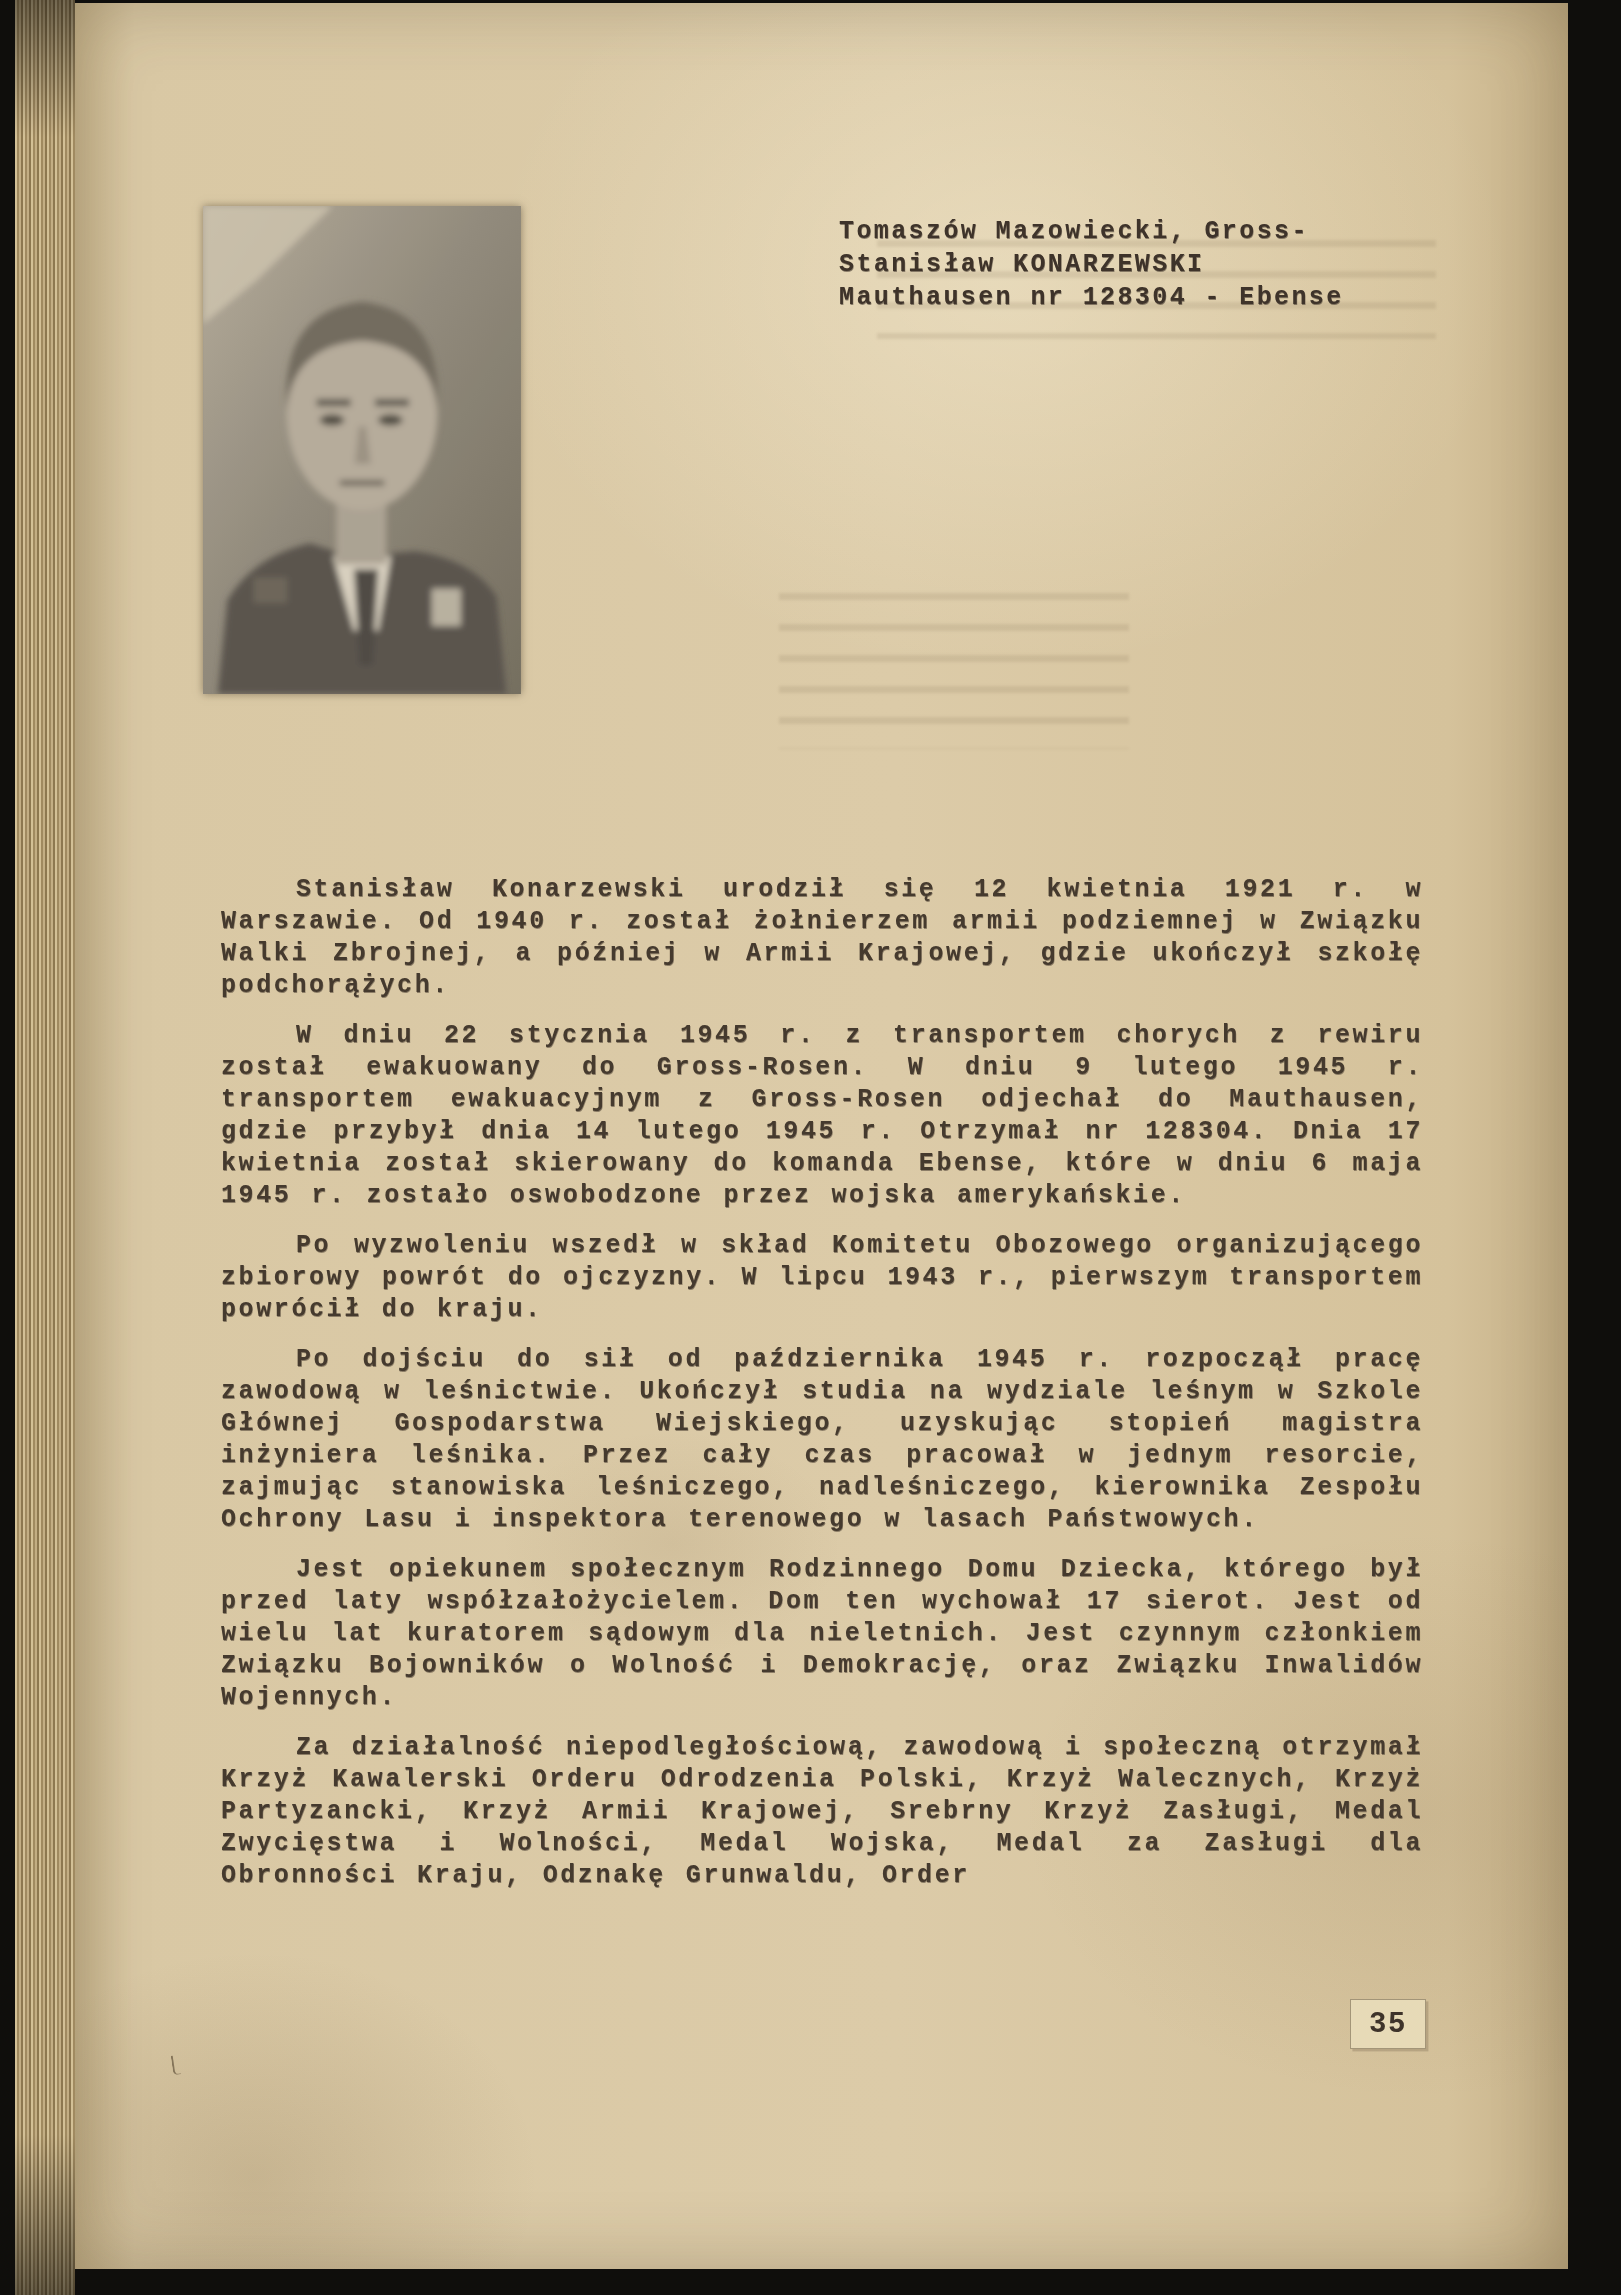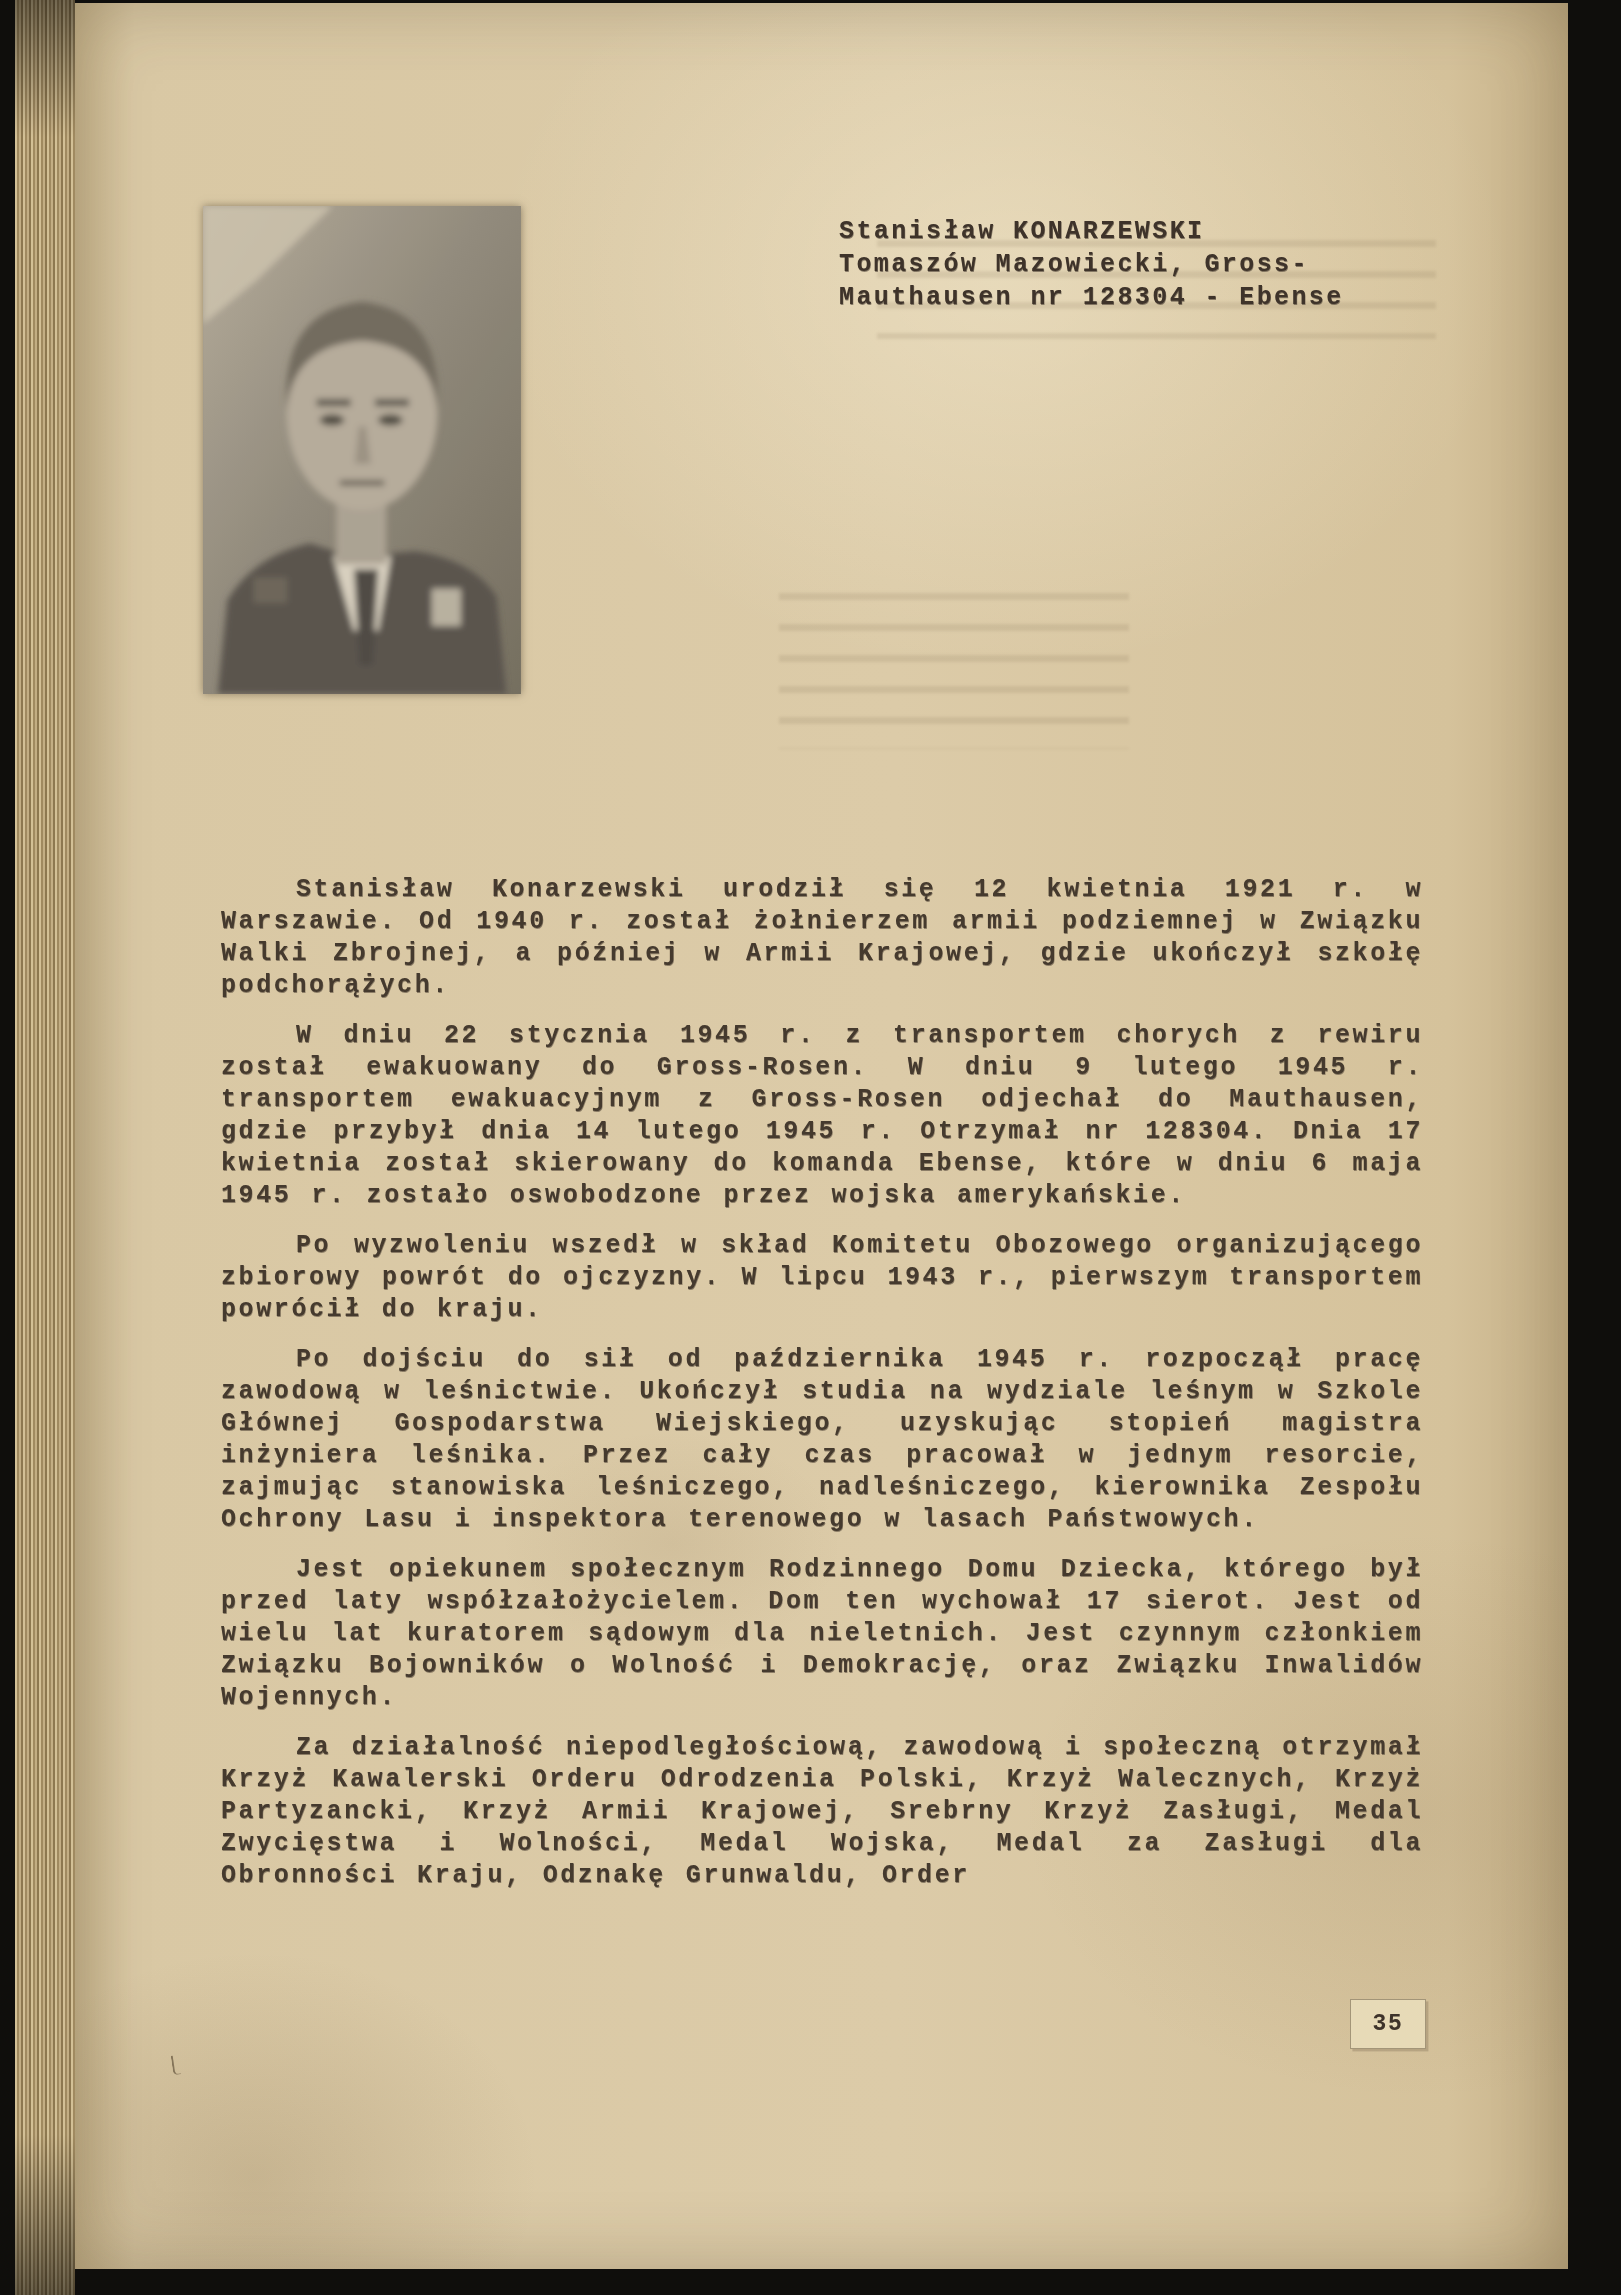--- a/index.html
+++ b/index.html
@@ -68,21 +68,21 @@
     text-shadow: 0.5px 0.5px 0.6px rgba(62,50,40,0.5);
   }
   .body-text p { margin: 18px; text-indent: 75px; }
 
   
   .page-number {
     position: absolute; left: 1275px; top: 1996px; width: 76px; height: 50px;
     background: #e7dab7;
     border: 1.6px solid rgba(80,65,45,0.45);
     display: flex; align-items: center; justify-content: center;
-    font-size: 23px; font-weight: bold; color: #3e332a; letter-spacing: 1.6px;
+    font-size: 29px; font-weight: bold; color: #3e332a; letter-spacing: 1.6px;
     box-shadow: 2.4px 2.4px 0 rgba(80,65,45,0.22);
   }
 
   
   .margin-mark {
     position: absolute; left: 97px; top: 2052px; width: 8px; height: 19.5px;
     border-left: 2.4px solid rgba(70,55,35,0.55);
     border-bottom: 1.6px solid rgba(70,55,35,0.45);
     border-radius: 0 0 0 4.9px;
     transform: rotate(-8deg);
@@ -127,22 +127,22 @@
           <ellipse cx="231" cy="264" rx="15" ry="7" fill="#4e483f"></ellipse>
           <polygon points="192,272 201,272 207,318 187,318" fill="#9a9183"></polygon>
           <rect x="168" y="338" width="56" height="7" rx="3" fill="#6b6458"></rect>
           <rect x="282" y="472" width="36" height="46" fill="#c9c2b2" opacity="0.85"></rect>
           <rect x="62" y="458" width="42" height="32" fill="#6e6759" opacity="0.8"></rect>
         </g>
       </svg>
     </div>
 
     <div class="header-block">
+      <div>Tomaszów Mazowiecki, Gross-</div>
       <div>Stanisław KONARZEWSKI</div>
-      <div>Tomaszów Mazowiecki, Gross-</div>
       <div>Mauthausen nr 128304 - Ebense</div>
     </div>
 
     <div class="body-text">
       <p>Stanisław Konarzewski urodził się 12 kwietnia 1921 r. w Warszawie. Od 1940 r. został żołnierzem armii podziemnej w Związku Walki Zbrojnej, a później w Armii Krajowej, gdzie ukończył szkołę podchorążych.</p>
       <p>W dniu 22 stycznia 1945 r. z transportem chorych z rewiru został ewakuowany do Gross-Rosen. W dniu 9 lutego 1945 r. transportem ewakuacyjnym z Gross-Rosen odjechał do Mauthausen, gdzie przybył dnia 14 lutego 1945 r. Otrzymał nr 128304. Dnia 17 kwietnia został skierowany do komanda Ebense, które w dniu 6 maja 1945 r. zostało oswobodzone przez wojska amerykańskie.</p>
       <p>Po wyzwoleniu wszedł w skład Komitetu Obozowego organizującego zbiorowy powrót do ojczyzny. W lipcu 1943 r., pierwszym transportem powrócił do kraju.</p>
       <p>Po dojściu do sił od października 1945 r. rozpoczął pracę zawodową w leśnictwie. Ukończył studia na wydziale leśnym w Szkole Głównej Gospodarstwa Wiejskiego, uzyskując stopień magistra inżyniera leśnika. Przez cały czas pracował w jednym resorcie, zajmując stanowiska leśniczego, nadleśniczego, kierownika Zespołu Ochrony Lasu i inspektora terenowego w lasach Państwowych.</p>
       <p>Jest opiekunem społecznym Rodzinnego Domu Dziecka, którego był przed laty współzałożycielem. Dom ten wychował 17 sierot. Jest od wielu lat kuratorem sądowym dla nieletnich. Jest czynnym członkiem Związku Bojowników o Wolność i Demokrację, oraz Związku Inwalidów Wojennych.</p>
       <p>Za działalność niepodległościową, zawodową i społeczną otrzymał Krzyż Kawalerski Orderu Odrodzenia Polski, Krzyż Walecznych, Krzyż Partyzancki, Krzyż Armii Krajowej, Srebrny Krzyż Zasługi, Medal Zwycięstwa i Wolności, Medal Wojska, Medal za Zasługi dla Obronności Kraju, Odznakę Grunwaldu, Order</p>

